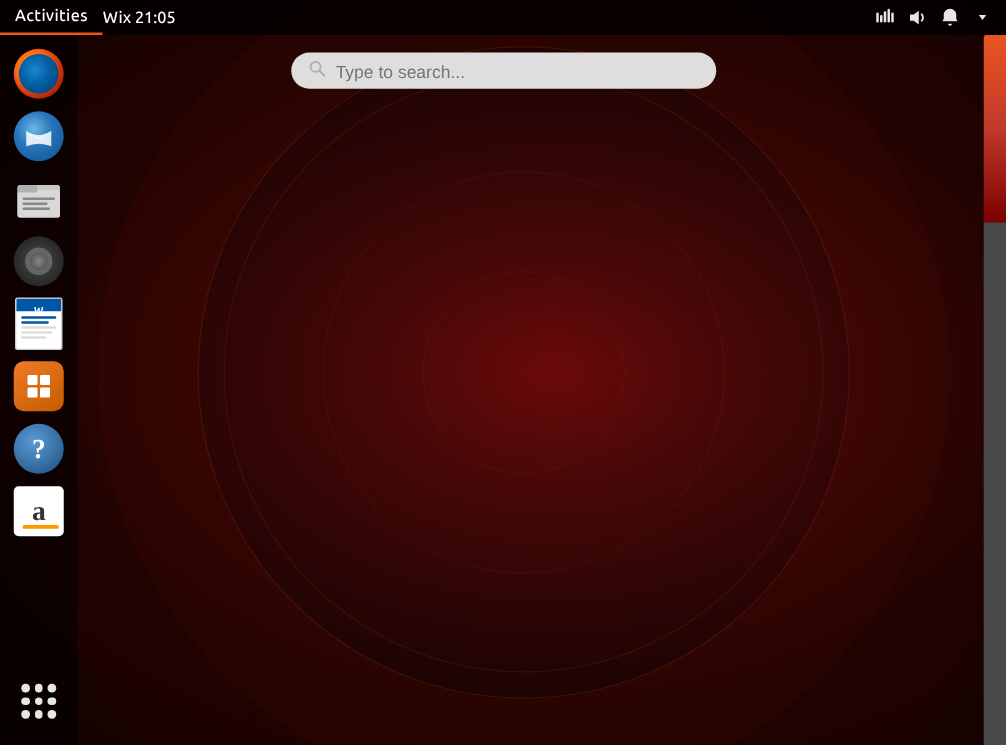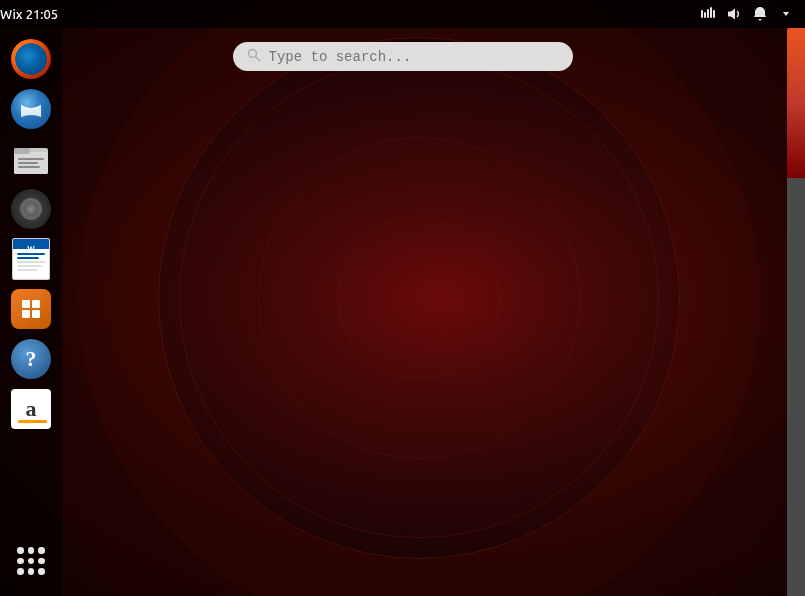--- a/index.html
+++ b/index.html
@@ -219,21 +219,21 @@
       opacity: 0.7;
     }
 
     #search-input {
       border: none;
       background: transparent;
       outline: none;
       font-size: 14px;
       color: #6d28d9;
       width: 100%;
-      font-family: Liberation Mono, monospace;
+      font-family: Liberation Sans, sans-serif;
     }
 
     
     #right-thumb {
       position: absolute;
       top: 28px;
       right: 0;
       width: 18px;
       height: 150px;
       background: linear-gradient(to bottom, #e95420 0%, #c0392b 50%, #7b0000 100%);
@@ -253,20 +253,21 @@
     }
   </style>
 </head>
 <body>
 
 <div id="desktop">
 
   <div id="ubuntu-deco"></div>
 
   <div id="topbar">
+    <div id="activities-btn">Activities</div>
 
     <div id="topbar-center">
       <span>Wix 21:05</span>
     </div>
 
     <div id="topbar-right">
 
       <div class="topbar-icon">
         <svg width="16" height="16" viewBox="0 0 16 16" fill="white">
           <rect x="1" y="4" width="2" height="8" rx="1"></rect>

